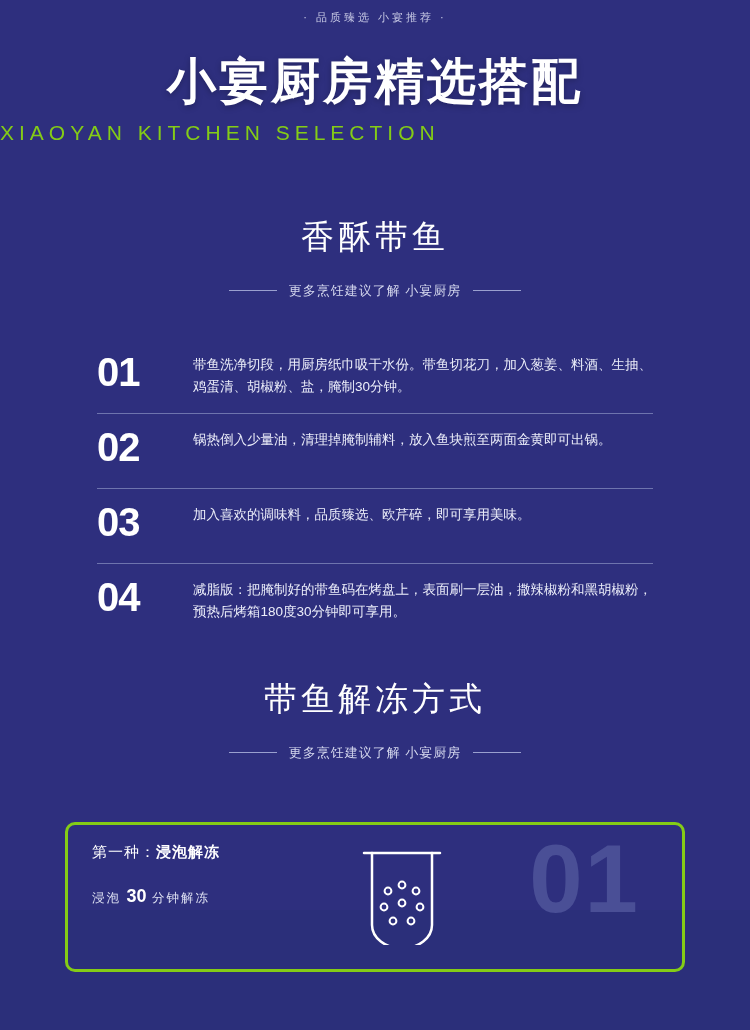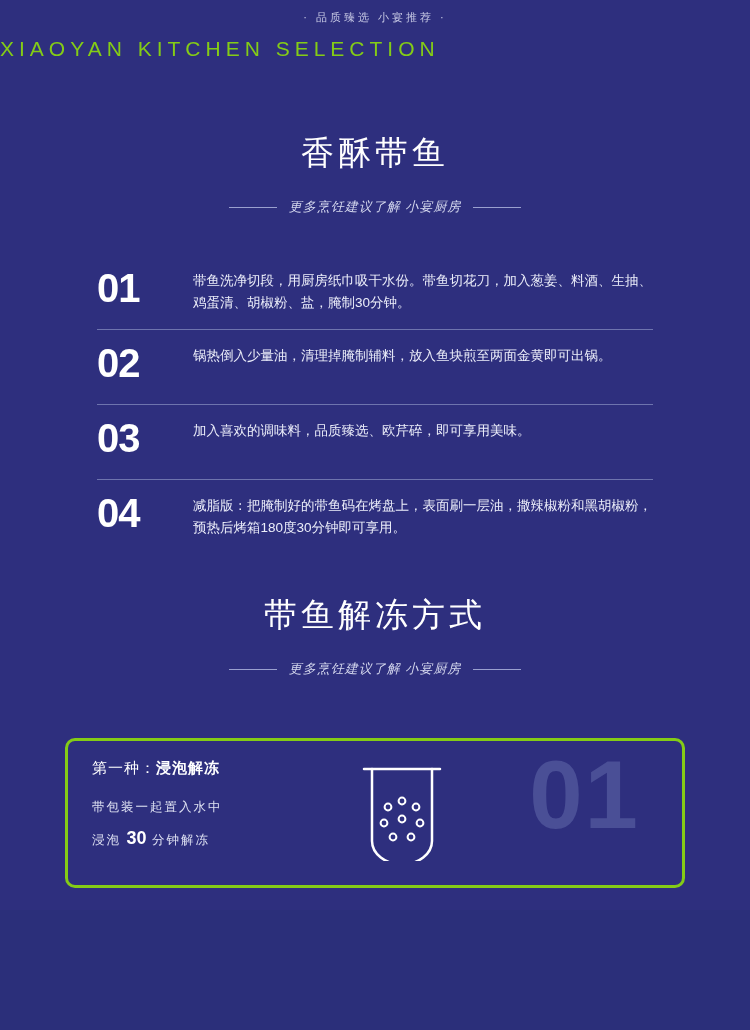--- a/index.html
+++ b/index.html
@@ -67,21 +67,20 @@
   .section-sub .rule {
     width: 48px;
     height: 1px;
     background: #9aa0cf;
     display: inline-block;
   }
   .section-sub .txt {
     font-size: 13px;
     letter-spacing: 1px;
     color: #d5d8ee;
-    font-style: italic;
   }
 
   
   .steps {
     margin: 52px auto 0;
     width: 556px;
   }
   .step {
     display: flex;
     align-items: flex-start;
@@ -159,20 +158,21 @@
     top: 22px;
   }
 </style>
 </head>
 <body>
 
 <div class="page">
 
   <div class="tagline">· 品质臻选  小宴推荐 ·</div>
 
+  <div class="main-title">小宴厨房精选搭配</div>
   <div class="main-subtitle">XIAOYAN KITCHEN SELECTION</div>
 
   <div class="section">
     <div class="section-title">香酥带鱼</div>
     <div class="section-sub">
       <span class="rule"></span>
       <span class="txt">更多烹饪建议了解 小宴厨房</span>
       <span class="rule"></span>
     </div>
 
@@ -203,21 +203,20 @@
       <span class="txt">更多烹饪建议了解 小宴厨房</span>
       <span class="rule"></span>
     </div>
   </div>
 
   <div class="card-wrap">
     <div class="card">
       <div class="card-title">
         <span>第一种：</span><span class="bold">浸泡解冻</span>
       </div>
-      <div class="card-line">带包装一起置入水中</div>
       <div class="card-line">
         <span>浸泡</span>
         <span class="big">30</span>
         <span>分钟解冻</span>
       </div>
 
       <div class="card-icon">
         <svg width="84" height="98" viewBox="0 0 84 98" fill="none">
           <path d="M12 6 V78 a18 14 0 0 0 60 0 V6" stroke="#ffffff" stroke-width="2.5" fill="none" stroke-linecap="round"></path>
           <line x1="4" y1="6" x2="80" y2="6" stroke="#ffffff" stroke-width="2.5" stroke-linecap="round"></line>

